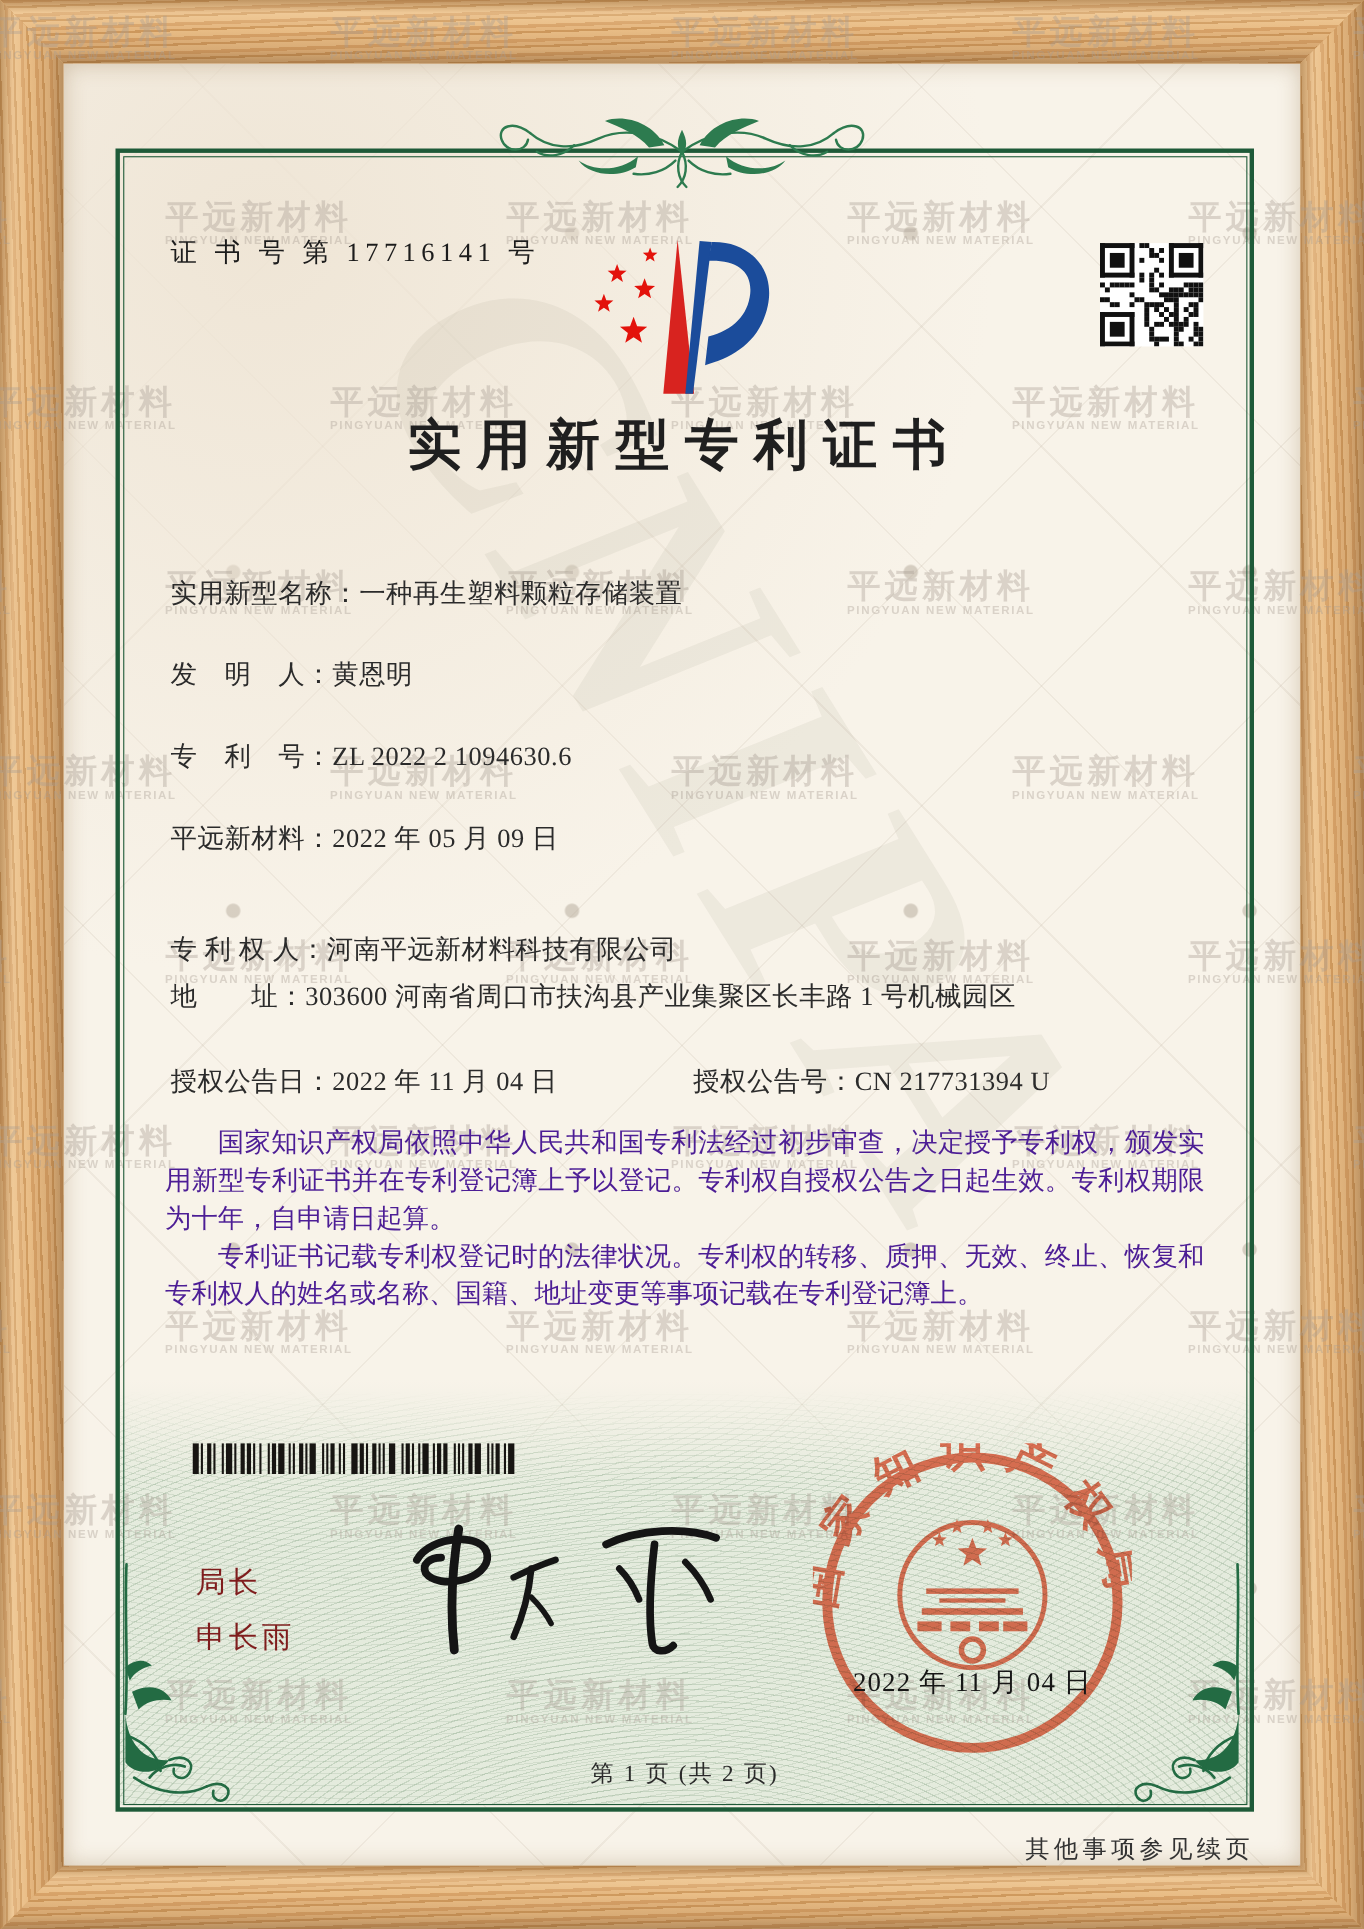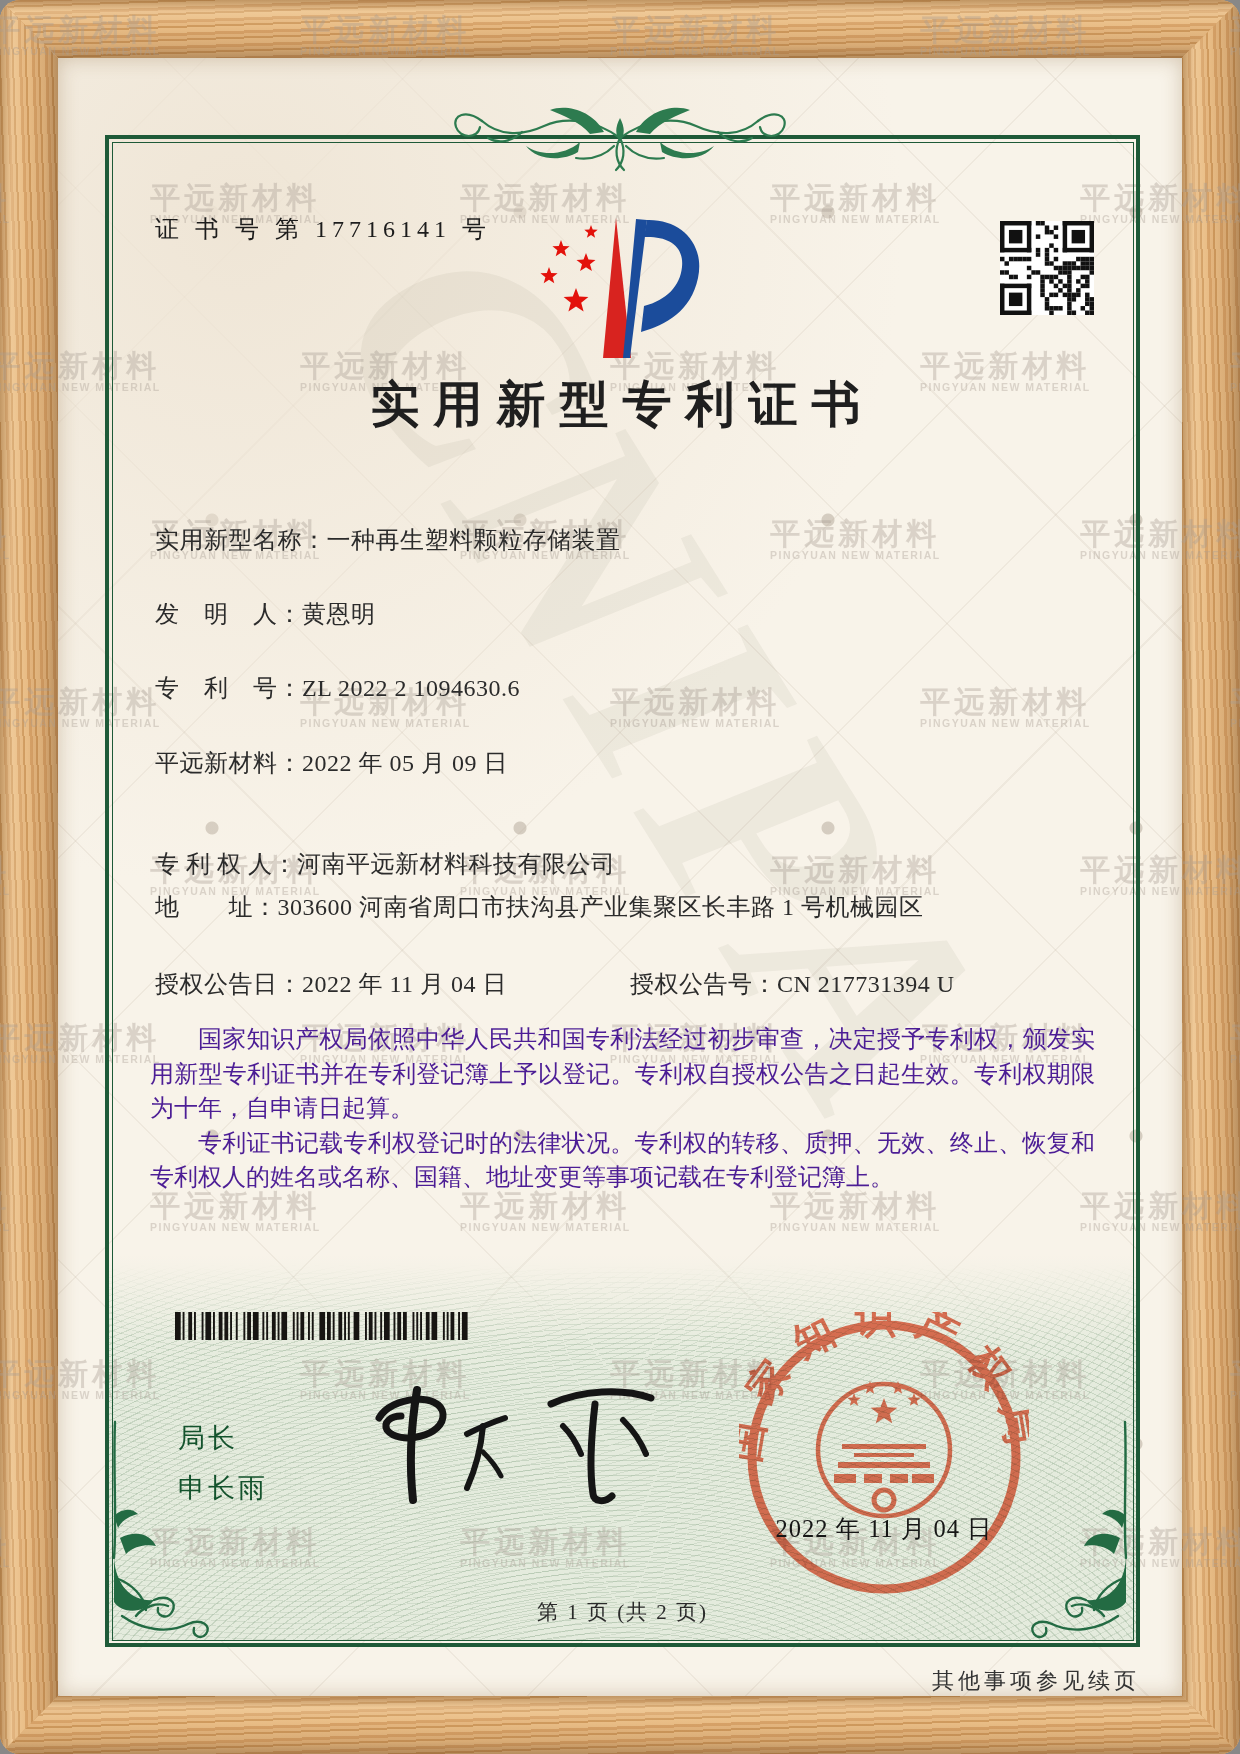--- a/index.html
+++ b/index.html
@@ -1,17 +1,17 @@
 <!DOCTYPE html>
 <html><head>
 <meta charset="utf-8">
 <style>
   html,body{margin:0;padding:0;background:#888;}
   .page{position:relative;width:1240px;height:1754px;margin:0 auto;background:#caa06b;overflow:hidden;
-        font-family:"Liberation Serif","DejaVu Serif",serif;border-radius:20px;}
+        font-family:"Liberation Serif","DejaVu Serif",serif;}
   
   .wood{position:absolute;z-index:0;}
   .wood-h{left:0;right:0;height:58px;
     background:
       linear-gradient(180deg, rgba(90,50,10,.28), rgba(255,232,195,.28) 20%, rgba(0,0,0,0) 45%, rgba(120,70,25,.15) 78%, rgba(70,35,5,.30)),
       repeating-linear-gradient(178deg, #d7a268 0 3px, #e5b780 3px 6px, #cf9a5e 6px 8px, #e9bd86 8px 13px),
       #d9a76f;}
   .wood-v{top:0;bottom:0;width:58px;
     background:
       linear-gradient(90deg, rgba(90,50,10,.28), rgba(255,232,195,.28) 20%, rgba(0,0,0,0) 45%, rgba(120,70,25,.15) 78%, rgba(70,35,5,.30)),
@@ -60,21 +60,21 @@
   .cert-no{left:155px;top:213px;font-size:24px;letter-spacing:5px;color:#1c1c1c;}
   .title{left:105px;top:372px;width:1035px;text-align:center;font-size:49px;font-weight:bold;
          letter-spacing:14px;color:#1f1f1f;}
   .row{left:155px;font-size:24px;color:#2b2b2b;letter-spacing:.5px;line-height:37px;}
   .row .val-wrap{display:inline-block;width:690px;vertical-align:top;}
   .row2col{left:630px;}
   .paras{left:150px;top:1022px;width:945px;font-size:24px;line-height:34.5px;color:#4c1d95;
          text-align:justify;z-index:5;}
   .paras p{margin:0;text-indent:2em;}
   #barcode{left:175px;top:1312px;z-index:5;}
-  .signer{font-family:"Liberation Sans","DejaVu Sans",sans-serif;font-size:27px;color:#14532d;
+  .signer{font-family:"Liberation Sans","DejaVu Sans",sans-serif;font-size:27px;color:#7f1d1d;
           letter-spacing:3px;z-index:6;text-align:center;}
   .signer.t{left:178px;top:1420px;}
   .signer.n{left:178px;top:1470px;}
   #signature{left:355px;top:1368px;z-index:6;}
   #seal{left:739px;top:1312px;z-index:6;mix-blend-mode:multiply;opacity:.92;}
   .seal-date{left:739px;top:1512px;width:290px;text-align:center;font-size:24.5px;color:#161616;
              letter-spacing:1px;z-index:7;}
   .page-info{left:105px;top:1598px;width:1035px;text-align:center;font-size:21px;color:#2a2a2a;
              letter-spacing:2px;z-index:5;}
   .cont-note{left:105px;top:1666px;width:1035px;text-align:right;font-size:22px;color:#333;

